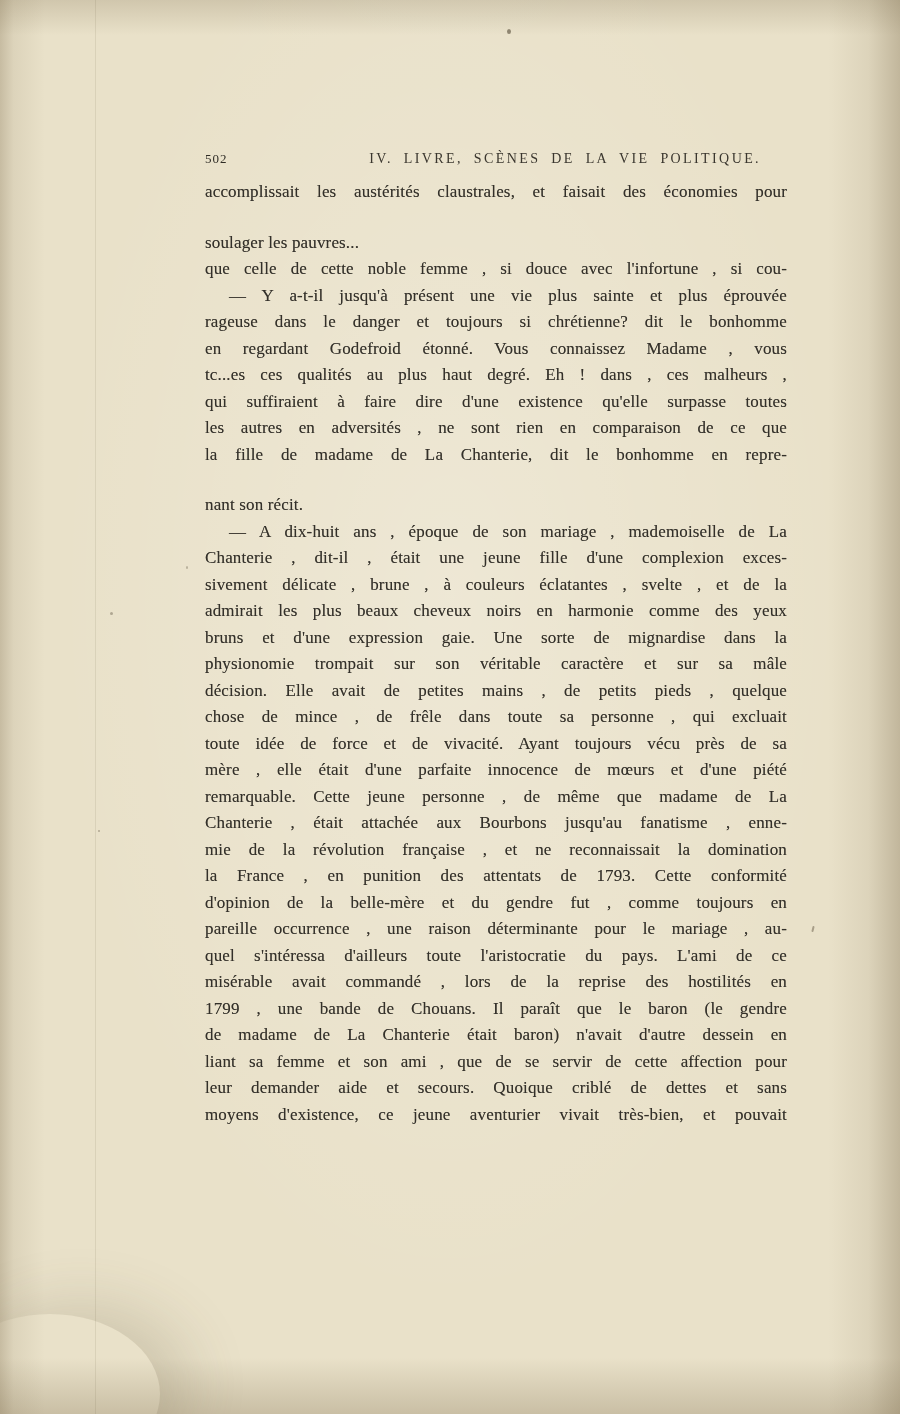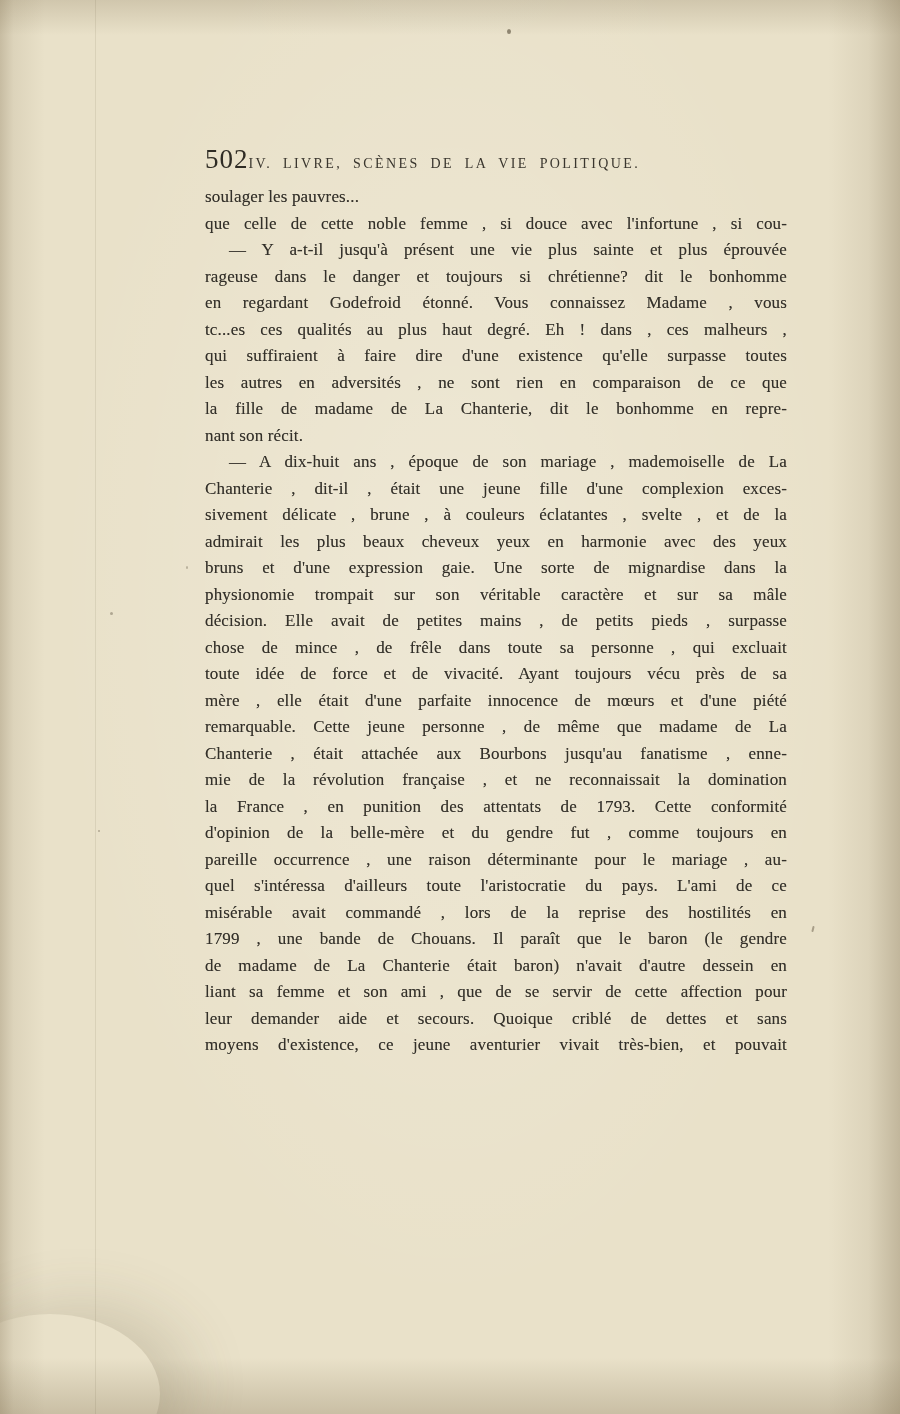--- a/index.html
+++ b/index.html
@@ -54,28 +54,28 @@
     width: 582px;
   }
 
   .running-header {
     display: flex;
     align-items: baseline;
     line-height: 26px;
     margin-bottom: 7px;
   }
   .page-number {
-    font-size: 27px;
+    font-size: 13px;
     letter-spacing: 1px;
     color: #2f2c25;
     text-align: center;
   }
   .running-title {
     flex: 1;
-    text-align: left;
+    text-align: right;
     font-size: 14px;
     letter-spacing: 2.4px;
     word-spacing: 5px;
     color: #3a362e;
     padding-right: 26px; 
   }
 
   .text-block {
     font-size: 17px;
     line-height: 26.5px;
@@ -84,20 +84,21 @@
   }
   .paragraph { margin: 0; }
   .line {
     text-align: justify;
     text-align-last: justify;
     white-space: nowrap; 
   }
   .line.last {
     text-align-last: left;
     white-space: normal;
+    margin-top: 24px;
   }
   .line.first { text-indent: 24px; }
 
   
   .speck {
     position: absolute;
     background: rgba(70,58,40,0.55);
     border-radius: 50%;
   }
   .speck.s1 { left: 507px; top: 29px;  width: 4px; height: 5px; }
@@ -118,41 +119,42 @@
   <span class="speck s5"></span>
 
   <div class="content">
     <header class="running-header">
       <span class="page-number">502</span>
       <span class="running-title">IV. LIVRE, SCÈNES DE LA VIE POLITIQUE.</span>
     </header>
 
     <main class="text-block">
         <div class="paragraph">
+          <div class="line">accomplissait les austérités claustrales, et faisait des économies pour</div>
           <div class="line last">soulager les pauvres...</div>
         </div>
         <div class="paragraph">
           <div class="line">que celle de cette noble femme , si douce avec l'infortune , si cou-</div>
           <div class="line first">— Y a-t-il jusqu'à présent une vie plus sainte et plus éprouvée</div>
           <div class="line">rageuse dans le danger et toujours si chrétienne? dit le bonhomme</div>
           <div class="line">en regardant Godefroid étonné. Vous connaissez Madame , vous</div>
           <div class="line">tc...es ces qualités au plus haut degré. Eh ! dans , ces malheurs ,</div>
           <div class="line">qui suffiraient à faire dire d'une existence qu'elle surpasse toutes</div>
           <div class="line">les autres en adversités , ne sont rien en comparaison de ce que</div>
           <div class="line">la fille de madame de La Chanterie, dit le bonhomme en repre-</div>
           <div class="line last">nant son récit.</div>
         </div>
         <div class="paragraph">
           <div class="line first">— A dix-huit ans , époque de son mariage , mademoiselle de La</div>
           <div class="line">Chanterie , dit-il , était une jeune fille d'une complexion exces-</div>
           <div class="line">sivement délicate , brune , à couleurs éclatantes , svelte , et de la</div>
-          <div class="line">admirait les plus beaux cheveux yeux en harmonie avec des yeux</div>
+          <div class="line">admirait les plus beaux cheveux noirs en harmonie comme des yeux</div>
           <div class="line">bruns et d'une expression gaie. Une sorte de mignardise dans la</div>
           <div class="line">physionomie trompait sur son véritable caractère et sur sa mâle</div>
-          <div class="line">décision. Elle avait de petites mains , de petits pieds , surpasse</div>
+          <div class="line">décision. Elle avait de petites mains , de petits pieds , quelque</div>
           <div class="line">chose de mince , de frêle dans toute sa personne , qui excluait</div>
           <div class="line">toute idée de force et de vivacité. Ayant toujours vécu près de sa</div>
           <div class="line">mère , elle était d'une parfaite innocence de mœurs et d'une piété</div>
           <div class="line">remarquable. Cette jeune personne , de même que madame de La</div>
           <div class="line">Chanterie , était attachée aux Bourbons jusqu'au fanatisme , enne-</div>
           <div class="line">mie de la révolution française , et ne reconnaissait la domination</div>
           <div class="line">la France , en punition des attentats de 1793. Cette conformité</div>
           <div class="line">d'opinion de la belle-mère et du gendre fut , comme toujours en</div>
           <div class="line">pareille occurrence , une raison déterminante pour le mariage , au-</div>
           <div class="line">quel s'intéressa d'ailleurs toute l'aristocratie du pays. L'ami de ce</div>

